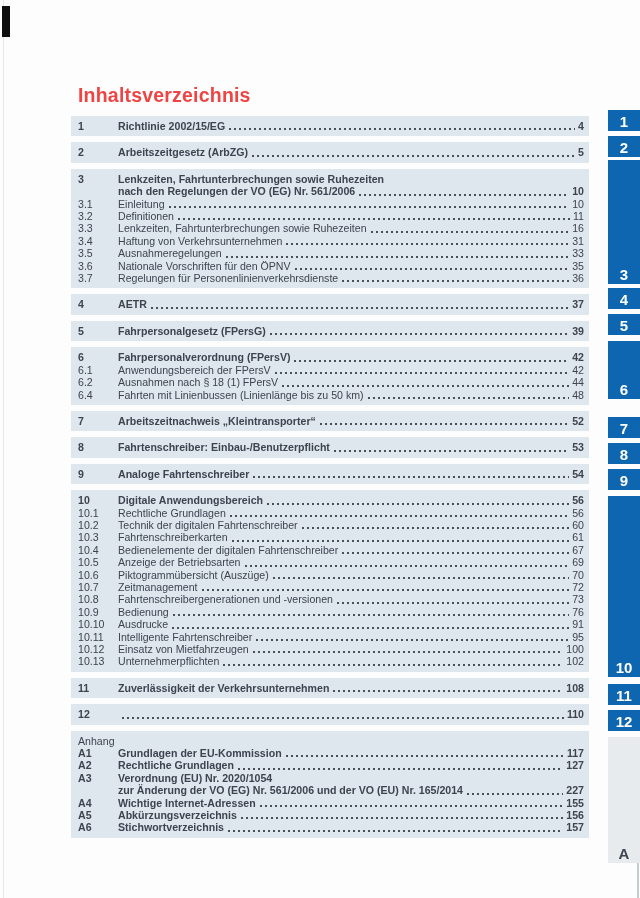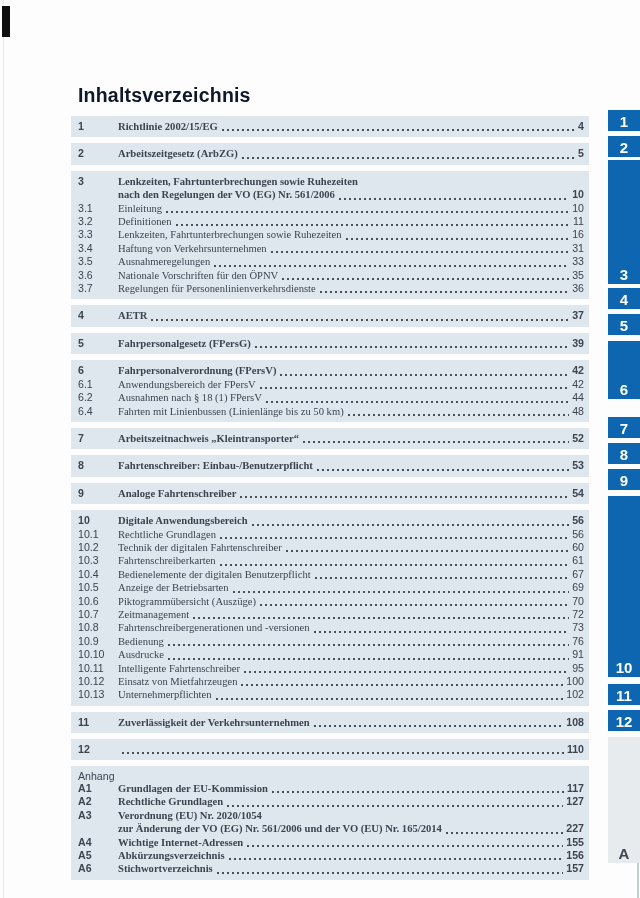--- a/index.html
+++ b/index.html
@@ -14,32 +14,32 @@
     --tab-blue: #0d66af;
     --tab-gray: #e8ebee;
     --ink: #3d4450;
   }
   .scan-mark { position: absolute; left: 2px; top: 6px; width: 8px; height: 31px; background: #0f0f10; }
   .scan-edge-left { position: absolute; left: 3px; top: 0; width: 1px; height: 100%; background: #e9e9e9; }
   .scan-edge-right { position: absolute; left: 637px; top: 737px; width: 2px; height: 161px; background: #c6cbd0; }
 
   .content { position: absolute; left: 71px; top: 84px; width: 518px; }
   .page-title {
-    font-size: 19.5px; font-weight: bold; color: #0f172a;
+    font-size: 19.5px; font-weight: bold; color: #ef4444;
     margin: 0 0 9px 7px; letter-spacing: 0.2px;
   }
   .toc-group { background: var(--band); padding: 4px 0; margin-bottom: 6px; }
   .row-line {
     display: flex; align-items: baseline;
     font-size: 10.6px; line-height: 12.4px; color: var(--ink);
     padding: 0 5px 0 7px;
   }
   .row-line.bold { font-weight: bold; }
   .num { flex: none; width: 40px; }
-  .entry-title { flex: none; font-family: Liberation Serif, serif; }
+  .entry-title { flex: none; }
   .leader {
     flex: 1; height: 2px; min-width: 10px;
     align-self: flex-end; margin: 0 3px 2px 4px;
     background-image: repeating-linear-gradient(to right,
       #494f58 0, #494f58 2px, transparent 2px, transparent 5px);
   }
   .pagenum { flex: none; text-align: right; }
 
   .tab {
     position: absolute; left: 608px; width: 32px;
@@ -216,21 +216,21 @@
           <span class="pagenum">60</span>
         </div>
         <div class="row-line">
           <span class="num">10.3</span>
           <span class="entry-title">Fahrtenschreiberkarten</span>
           <span class="leader"></span>
           <span class="pagenum">61</span>
         </div>
         <div class="row-line">
           <span class="num">10.4</span>
-          <span class="entry-title">Bedienelemente der digitalen Benutzerpflicht</span>
+          <span class="entry-title">Bedienelemente der digitalen Fahrtenschreiber</span>
           <span class="leader"></span>
           <span class="pagenum">67</span>
         </div>
         <div class="row-line">
           <span class="num">10.5</span>
           <span class="entry-title">Anzeige der Betriebsarten</span>
           <span class="leader"></span>
           <span class="pagenum">69</span>
         </div>
         <div class="row-line">

